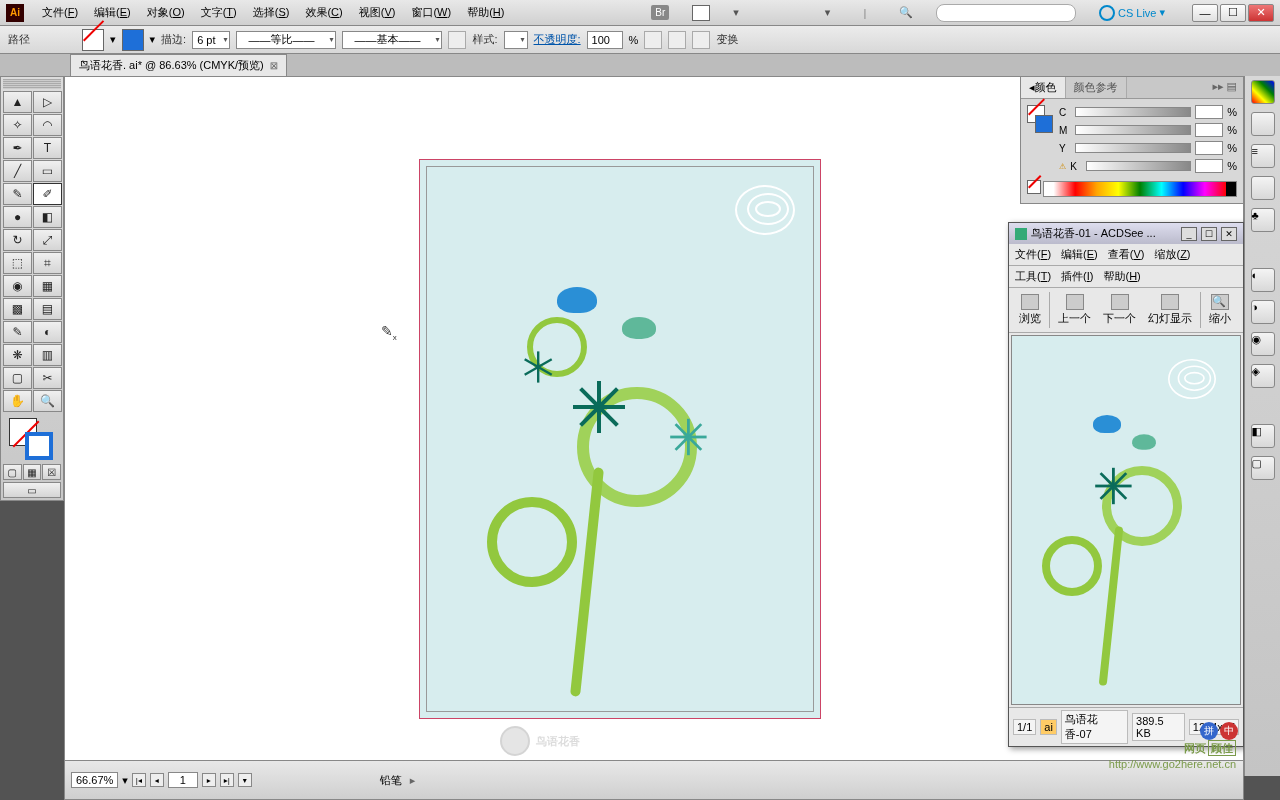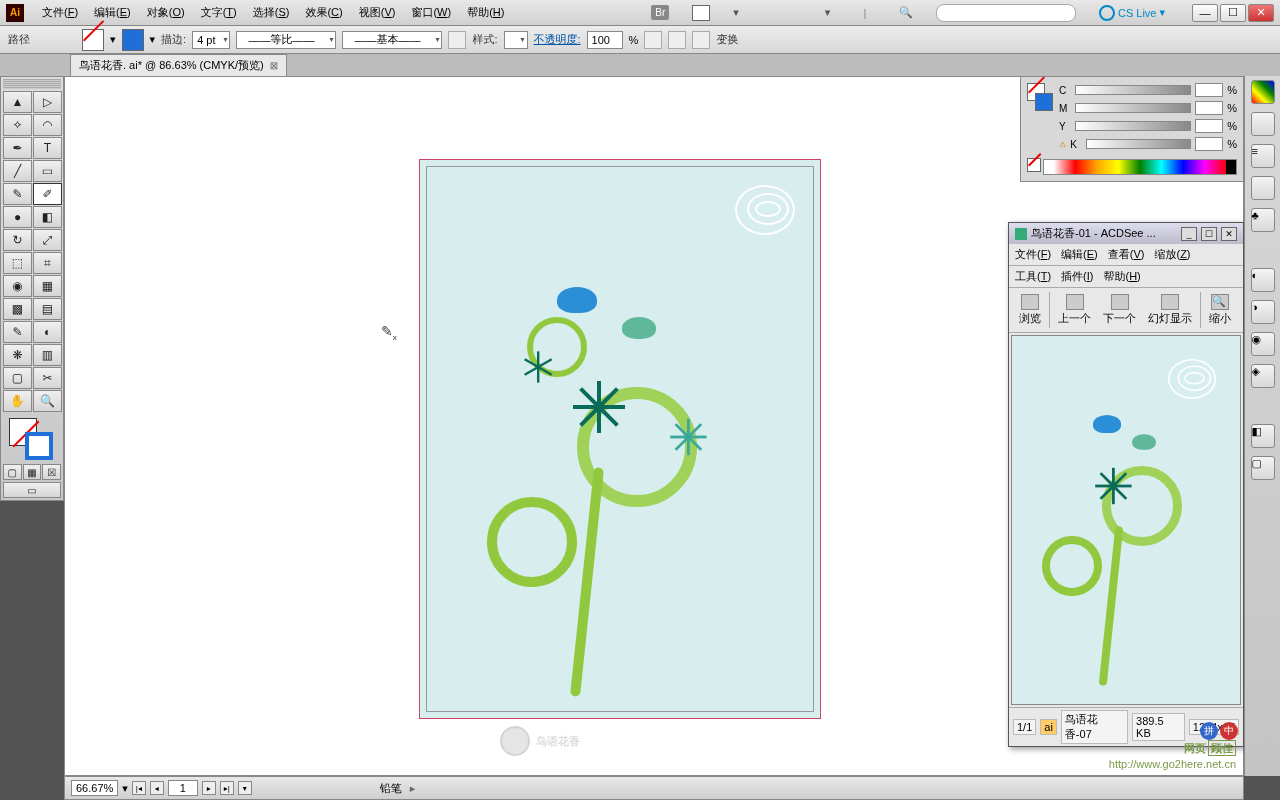--- a/index.html
+++ b/index.html
@@ -61,21 +61,21 @@
 .acd-title { background:linear-gradient(#dde,#bbc); padding:3px 6px; display:flex; align-items:center; gap:4px; }
 .acd-title-text { flex:1; font-size:11px; }
 .acd-winbtn { width:16px; height:14px; border:1px solid #666; background:#ddd; font-size:9px; display:flex; align-items:center; justify-content:center; }
 .acd-menu { display:flex; padding:3px 6px; gap:10px; border-bottom:1px solid #aaa; font-size:11px; }
 .acd-toolbar { display:flex; padding:4px 6px; gap:4px; border-bottom:1px solid #aaa; }
 .acd-tbtn { display:flex; flex-direction:column; align-items:center; gap:1px; font-size:10px; padding:2px 4px; }
 .acd-tbtn .ic { width:18px; height:16px; background:#ccc; border:1px solid #888; }
 .acd-preview { height:370px; background:#d7edee; margin:2px; border:1px solid #888; position:relative; overflow:hidden; }
 .acd-status { display:flex; padding:2px 4px; gap:4px; border-top:1px solid #aaa; font-size:10px; align-items:center; }
 .acd-status span { border:1px solid #bbb; padding:1px 3px; background:#f4f4f4; }
-.statusbar { position:absolute; left:64px; right:36px; bottom:0; height:24px; background:linear-gradient(#e8e8e8,#cfcfcf); border:1px solid #888; display:flex; align-items:center; padding:0 6px; gap:4px; }
+.statusbar { position:absolute; left:64px; right:36px; bottom:0; height:40px; background:linear-gradient(#e8e8e8,#cfcfcf); border:1px solid #888; display:flex; align-items:center; padding:0 6px; gap:4px; }
 .sb-field { height:16px; border:1px solid #888; background:#fff; padding:0 4px; display:flex; align-items:center; }
 .sb-nav { width:14px; height:14px; border:1px solid #888; background:#eee; display:flex; align-items:center; justify-content:center; font-size:8px; }
 .watermark { position:absolute; left:500px; bottom:44px; color:#bbb; font-size:22px; font-weight:bold; display:flex; align-items:center; gap:6px; opacity:.5; }
 .watermark .logo { width:30px; height:30px; border-radius:50%; background:#ccc; border:2px solid #aaa; }
 .wm-right { position:absolute; right:44px; bottom:30px; text-align:right; color:#8a8; font-size:11px; }
 .flora { position:absolute; inset:0; }
 .spiral { position:absolute; border-radius:50%; border:6px solid #92c83e; }
 .burst { position:absolute; }
 .burst span{ position:absolute; left:50%; top:50%; width:4px; height:26px; background:#0a6b5a; transform-origin:50% 0; }
 .bird { position:absolute; width:40px; height:26px; background:#2a8fd6; border-radius:60% 60% 50% 50%; }
@@ -122,21 +122,21 @@
 
 <div class="optbar">
   <span class="opt-label">路径</span>
   <span style="width:40px"></span>
   <div class="opt-swatch nofill"></div>
     <span>▾</span>
   <div class="opt-swatch stroke"></div>
     <span>▾</span>
   <span class="opt-label">描边:</span>
   <div class="opt-drop">
-      <span>4 pt</span>
+      <span>6 pt</span>
     </div>
   <div class="opt-drop" style="min-width:100px;justify-content:center">—— <span>等比</span> ——</div>
   <div class="opt-drop" style="min-width:100px;justify-content:center">—— <span>基本</span> ——</div>
   <div class="opt-icon"></div>
   <span class="opt-label">样式:</span>
   <div class="opt-drop" style="min-width:24px"></div>
   <span class="opt-link">不透明度:</span>
   <div class="opt-field">
       <span>100</span>
     </div>
@@ -239,20 +239,25 @@
     <div class="tool">▢</div>
     <div class="tool">▦</div>
     <div class="tool">☒</div>
   </div>
   <div class="colormode-row">
     <div class="tool" style="width:100%">▭</div>
   </div>
 </div>
 
 <div class="panel-color">
+  <div class="panel-tabs">
+    <div class="ptab">◂<span>颜色</span></div>
+    <div class="ptab inactive">颜色参考</div>
+    <div style="margin-left:auto;padding:3px 6px;color:#666">▸▸ ▤</div>
+  </div>
   <div class="panel-body">
     <div style="float:left;margin-right:6px">
       <div class="opt-swatch nofill" style="width:18px;height:18px"></div>
       <div class="opt-swatch stroke" style="width:18px;height:18px;margin-top:-8px;margin-left:8px"></div>
     </div>
     <div style="overflow:hidden">
       <div class="cmyk-row">
           <span class="cmyk-label">C</span>
           <div class="cmyk-slider"></div>
           <div class="cmyk-val"></div>

